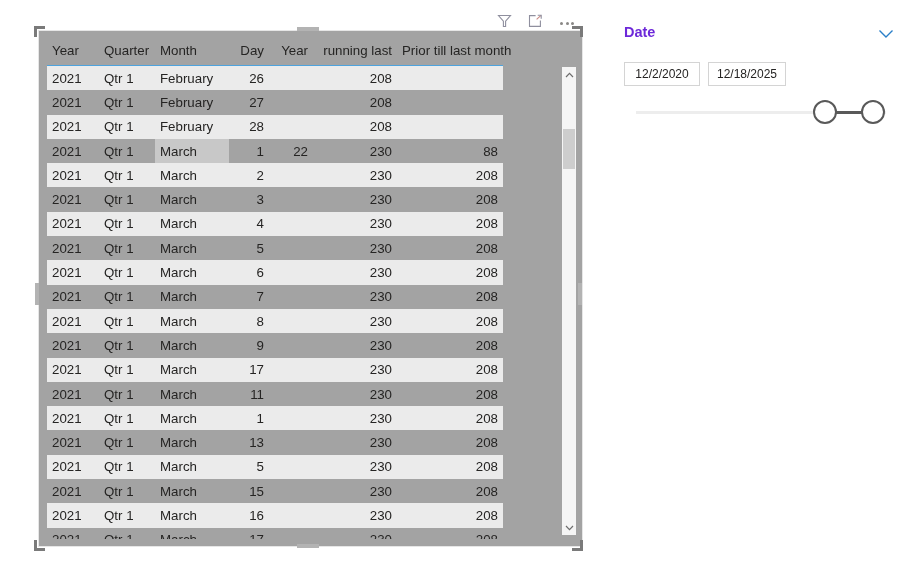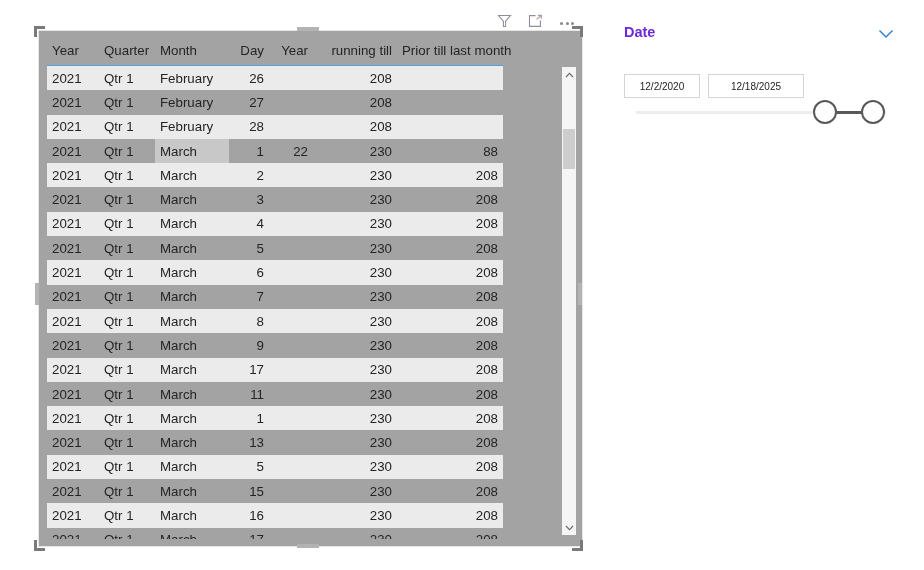--- a/index.html
+++ b/index.html
@@ -156,35 +156,35 @@
   }
   #slicer-chevron {
     position: absolute;
     right: 8px; top: 6px;
     width: 22px; height: 20px;
     display: flex; align-items: center; justify-content: center;
     cursor: pointer;
   }
   .date-box {
     position: absolute;
-    top: 56px;
+    top: 44px;
     height: 24px;
     border: 1px solid #d4d4d4;
     background: #ffffff;
     box-sizing: border-box;
-    font-size: 10px;
+    font-size: 12px;
     color: #252423;
     display: flex;
     align-items: center;
     justify-content: center;
     cursor: text;
     font-family: "Liberation Sans", sans-serif;
   }
   #date-start { left: 4px;  width: 76px; }
-  #date-end   { left: 88px; width: 96px; }
+  #date-end   { left: 88px; width: 78px; }
 
   #slider-wrap {
     position: absolute;
     left: 4px;
     top: 78px;
     width: 270px;
     height: 34px;
   }
   #slider-track {
     position: absolute;
@@ -267,21 +267,21 @@
           <col class="c-run">
           <col class="c-prior">
       </colgroup>
       <thead>
         <tr>
           <th class="l">Year</th>
           <th class="l">Quarter</th>
           <th class="l">Month</th>
           <th class="r">Day</th>
           <th class="r">Year</th>
-          <th class="r">running till</th>
+          <th class="r">running last</th>
           <th class="r">Prior till last month</th>
         </tr>
       </thead>
       <tbody id="tbody">
           <tr class="alt">
             <td class="l">2021</td>
             <td class="l">Qtr 1</td>
             <td class="l">February</td>
             <td class="r">26</td>
             <td class="r"></td>

